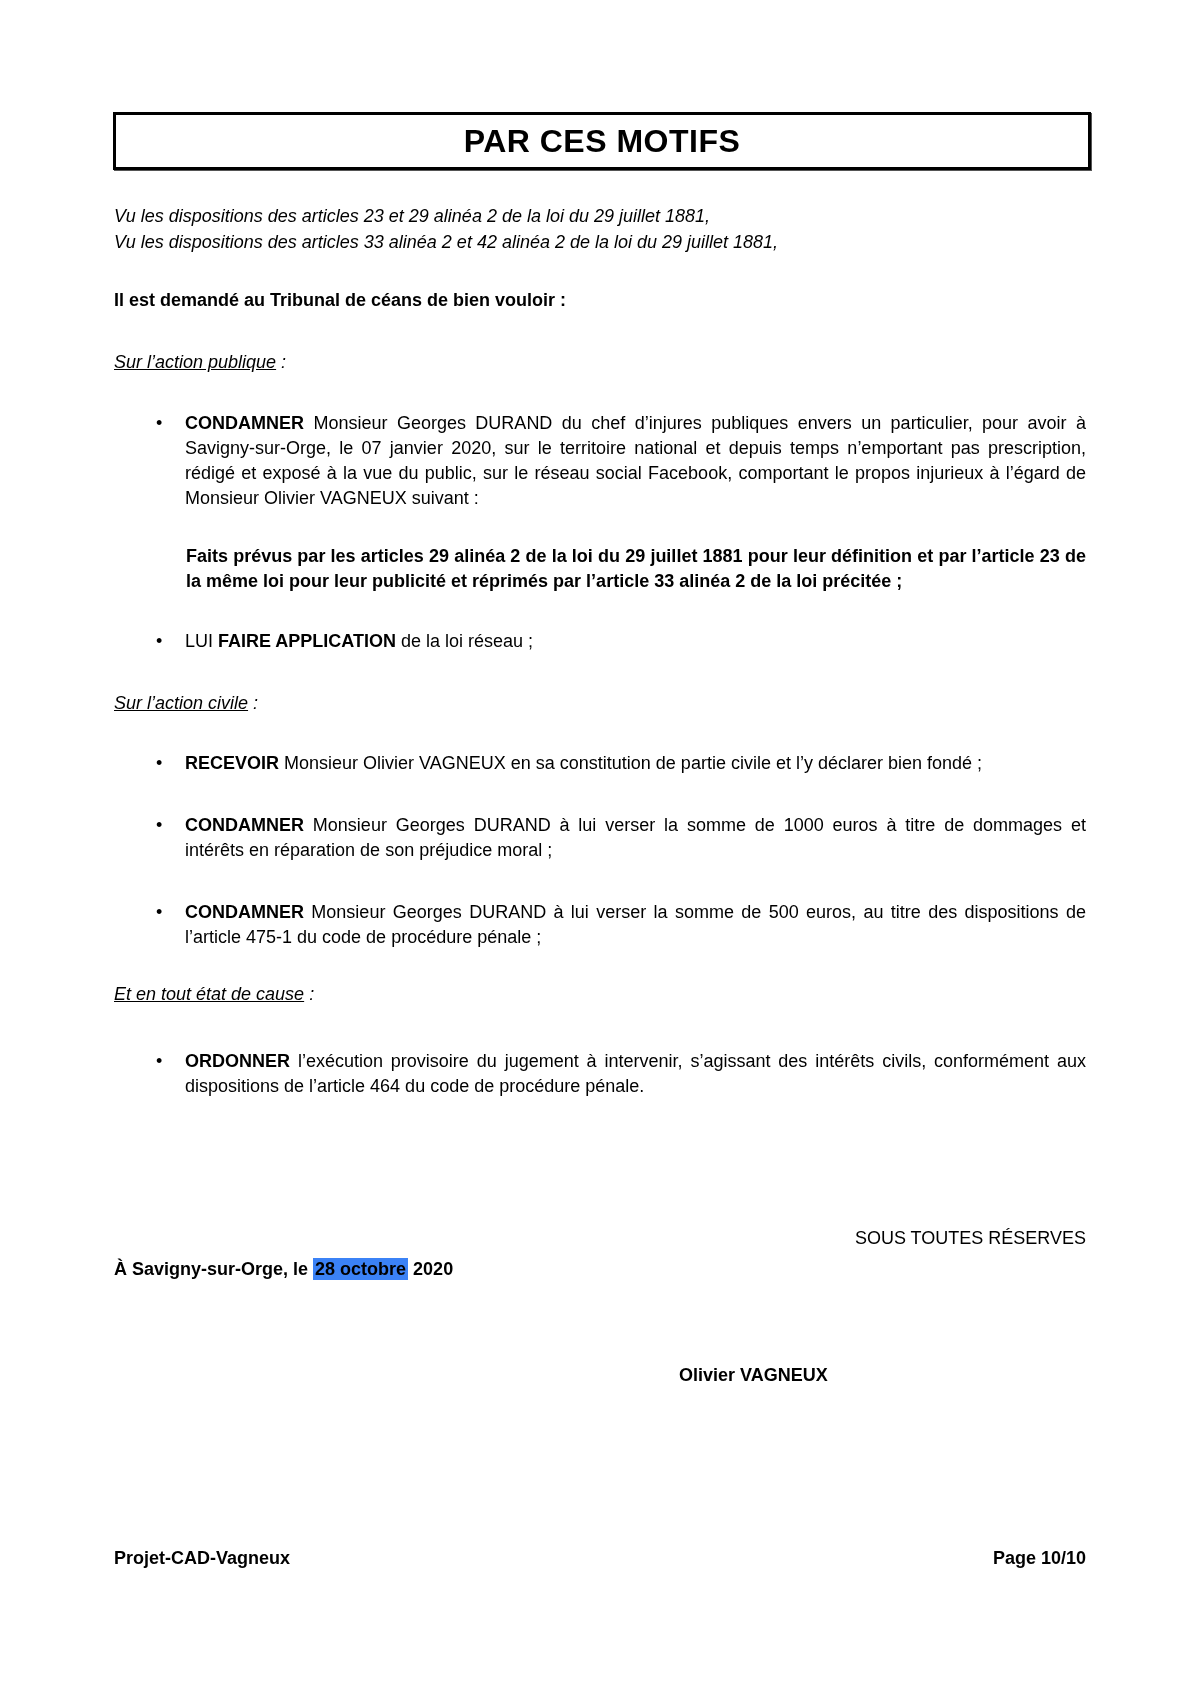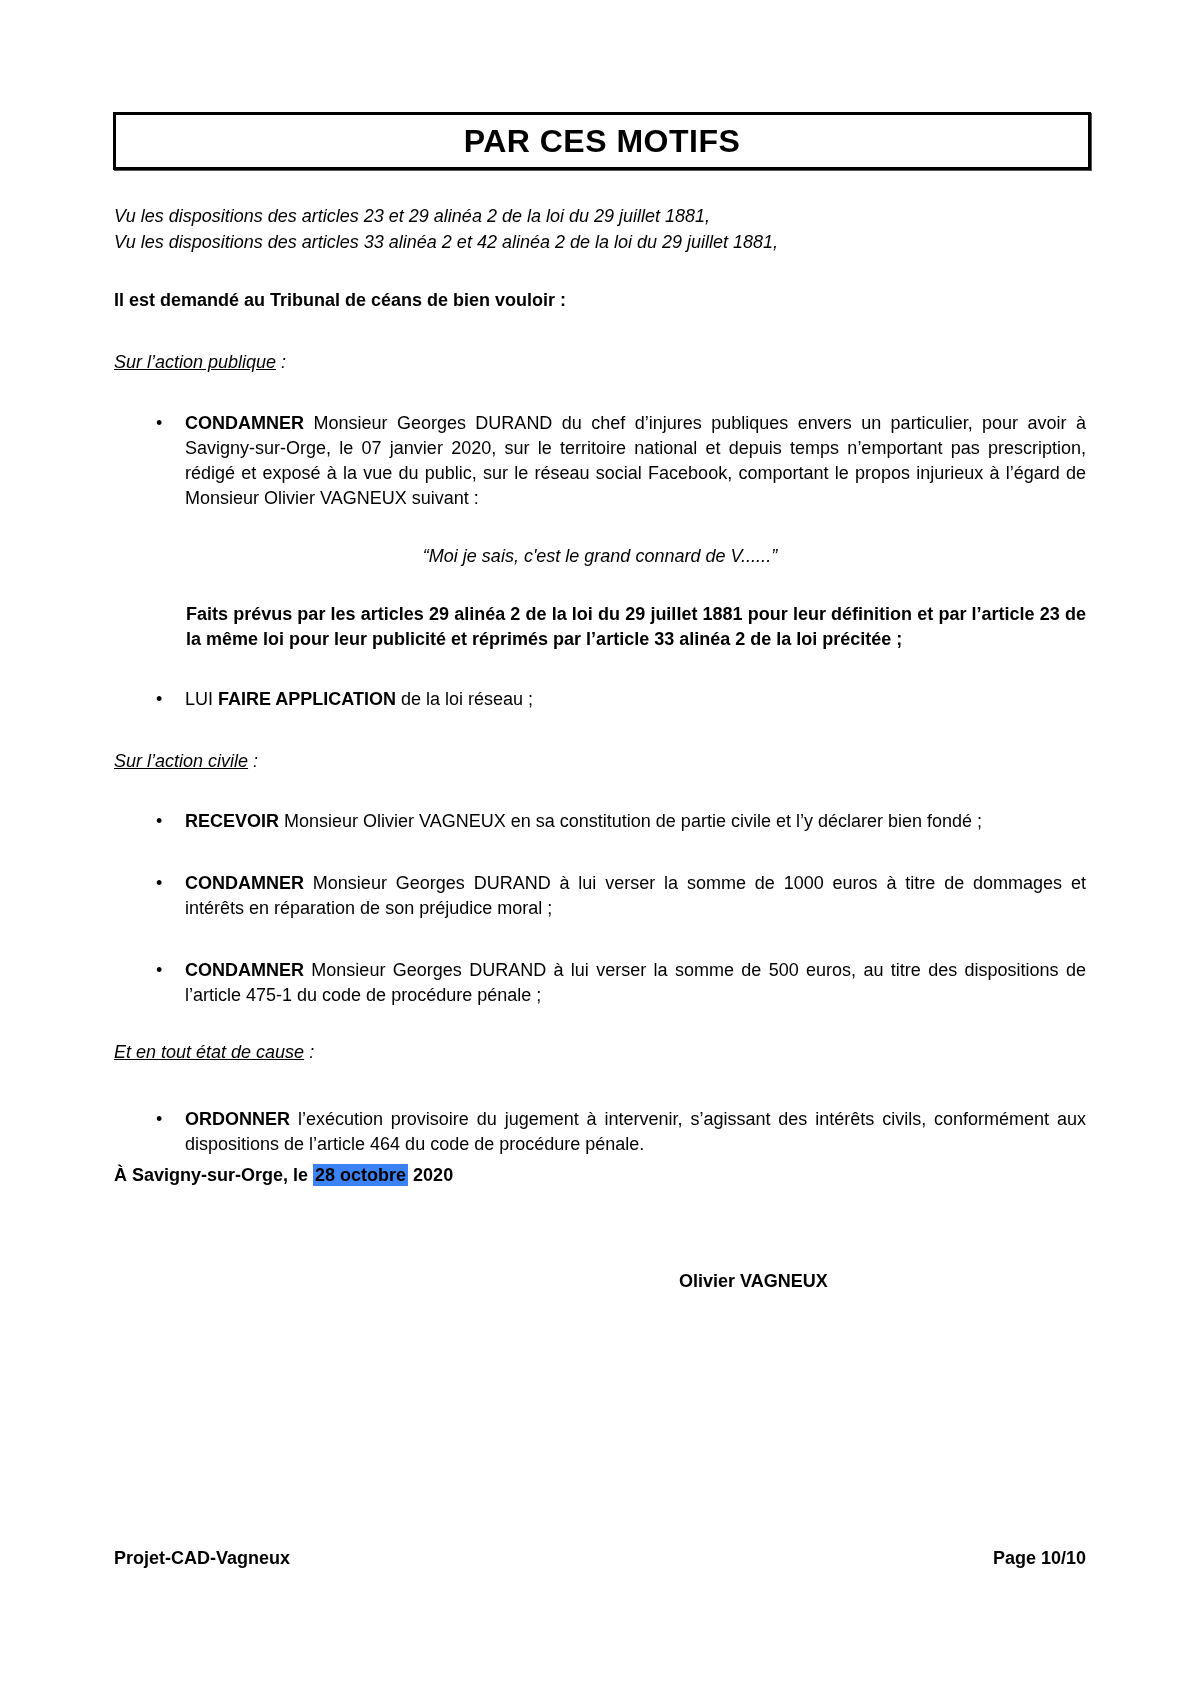--- a/index.html
+++ b/index.html
@@ -137,21 +137,20 @@
 
     <p class="intro">Il est demandé au Tribunal de céans de bien vouloir :</p>
 
     <p class="section-heading sh-1"><span class="underlined">Sur l’action publique</span><span> :</span></p>
 
     <div class="li b1">
       <span class="dot">•</span>
       <div class="li-text"><b>CONDAMNER</b><span> Monsieur Georges DURAND du chef d’injures publiques envers un particulier, pour avoir à Savigny-sur-Orge, le 07 janvier 2020, sur le territoire national et depuis temps n’emportant pas prescription, rédigé et exposé à la vue du public, sur le réseau social Facebook, comportant le propos injurieux à l’égard de Monsieur Olivier VAGNEUX suivant :</span></div>
     </div>
 
-    <p class="quote">“Moi je sais, c'est le grand connard de V......”</p>
 
     <p class="faits">Faits prévus par les articles 29 alinéa 2 de la loi du 29 juillet 1881 pour leur définition et par l’article 23 de la même loi pour leur publicité et réprimés par l’article 33 alinéa 2 de la loi précitée ;</p>
 
     <div class="li b2">
       <span class="dot">•</span>
       <div class="li-text"><span>LUI </span><b>FAIRE APPLICATION</b><span> de la loi réseau ;</span></div>
     </div>
 
     <p class="section-heading sh-2"><span class="underlined">Sur l’action civile</span><span> :</span></p>
 
@@ -170,20 +169,21 @@
       <div class="li-text"><b>CONDAMNER</b><span> Monsieur Georges DURAND à lui verser la somme de 500 euros, au titre des dispositions de l’article 475-1 du code de procédure pénale ;</span></div>
     </div>
 
     <p class="section-heading sh-3"><span class="underlined">Et en tout état de cause</span><span> :</span></p>
 
     <div class="li b6">
       <span class="dot">•</span>
       <div class="li-text"><b>ORDONNER</b><span> l’exécution provisoire du jugement à intervenir, s’agissant des intérêts civils, conformément aux dispositions de l’article 464 du code de procédure pénale.</span></div>
     </div>
 
+    <p class="reserves">SOUS TOUTES RÉSERVES</p>
 
     <p class="date-line"><span>À Savigny-sur-Orge, le </span><span class="hl">28 octobre</span><span> 2020</span></p>
 
     <p class="signature">Olivier VAGNEUX</p>
 
   </div>
 
   <div class="footer">
     <span>Projet-CAD-Vagneux</span>
     <span>Page 10/10</span>

